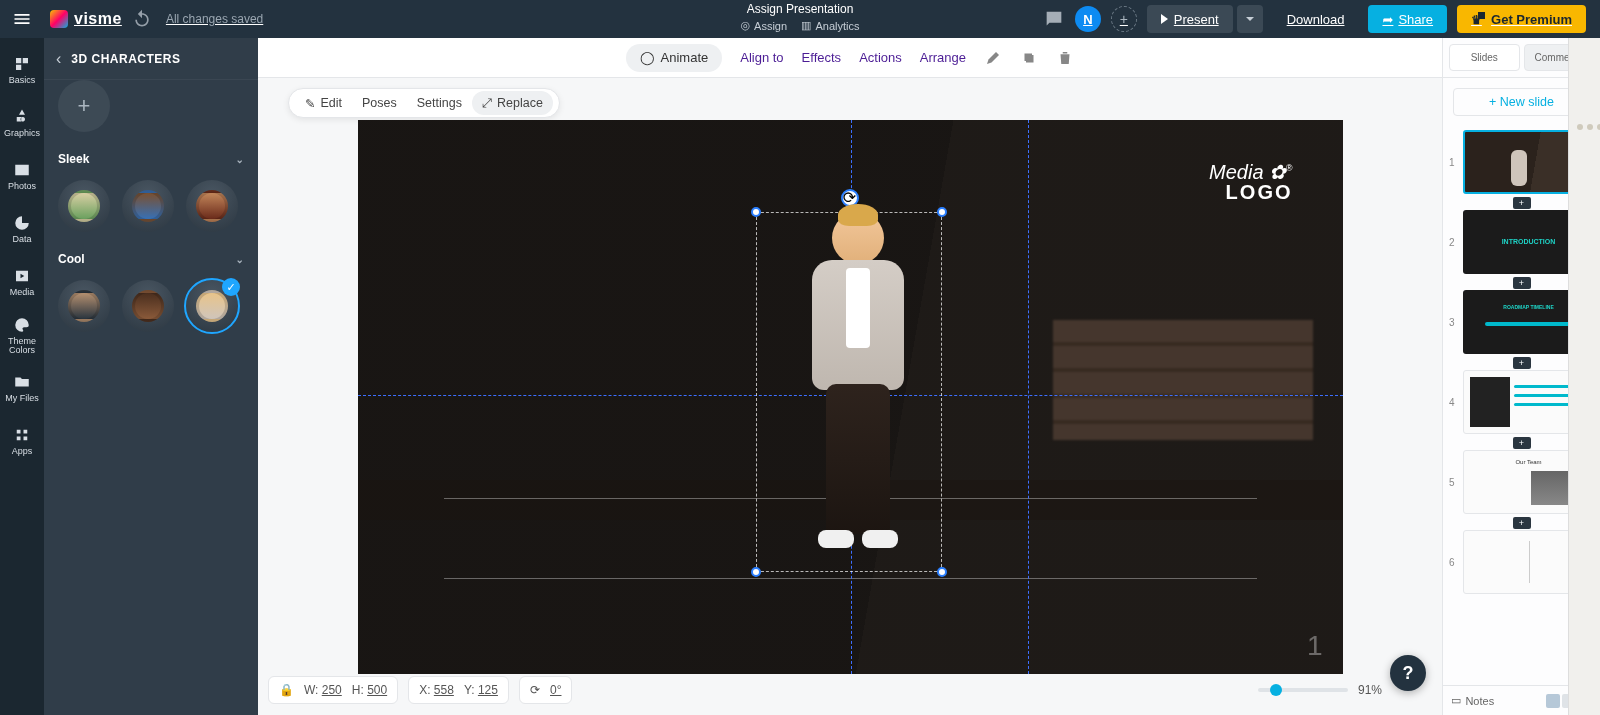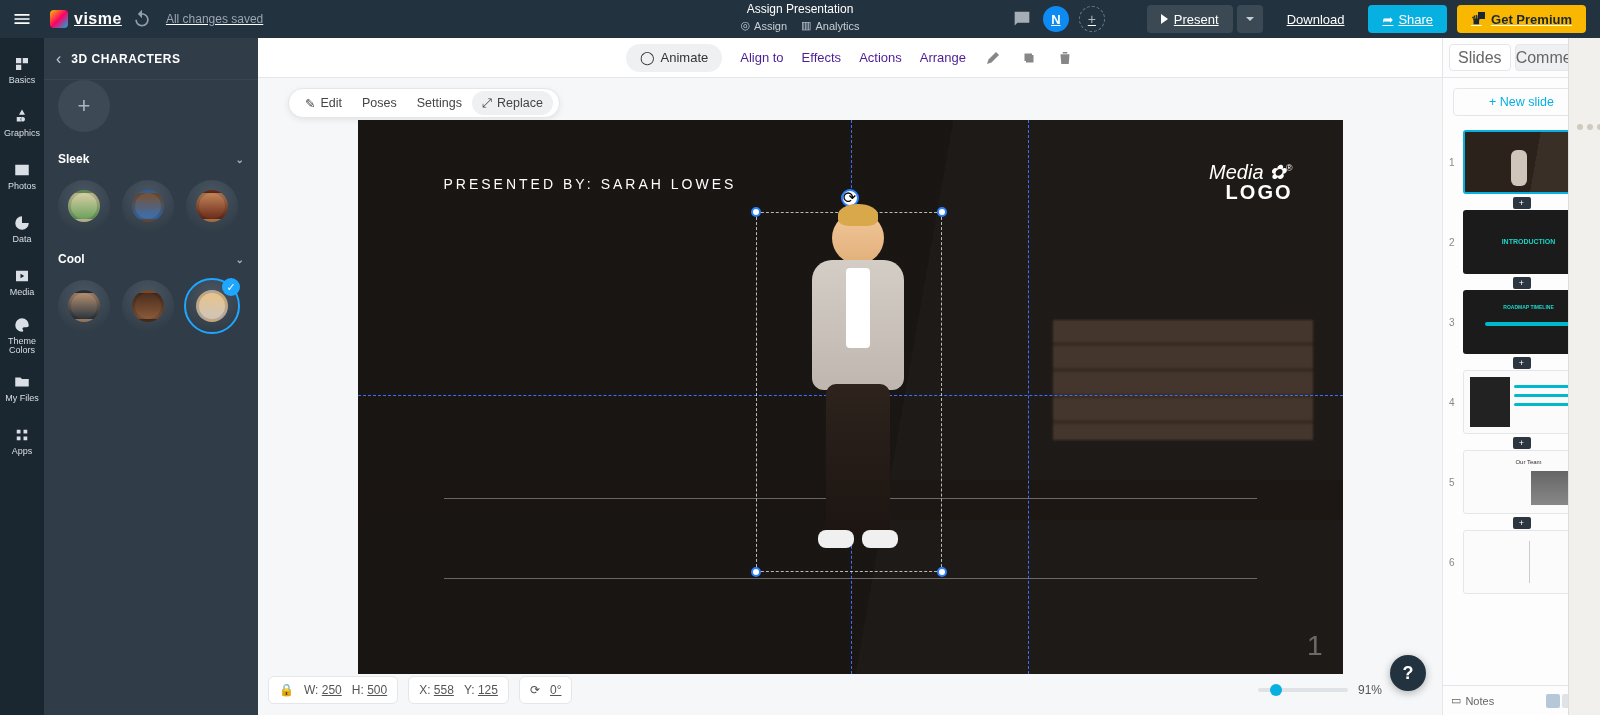--- a/index.html
+++ b/index.html
@@ -24,21 +24,21 @@
   .undo{width:20px;height:20px;margin-left:10px;opacity:.7;}
   .save-state{margin-left:14px;font-size:12px;color:var(--text-muted);}
   .doc-center{position:absolute;left:50%;transform:translateX(-50%);text-align:center;top:2px;}
   .doc-title{font-size:12px;color:#fff;}
   .doc-sub{display:flex;gap:14px;justify-content:center;margin-top:3px;}
   .doc-sub span{font-size:11px;color:#c6ced6;display:flex;align-items:center;gap:4px;}
   .top-right{margin-left:auto;display:flex;align-items:center;gap:10px;padding-right:14px;}
   .avatar-n{width:26px;height:26px;border-radius:50%;background:#0d8bf2;color:#fff;display:flex;align-items:center;justify-content:center;font-size:13px;font-weight:bold;}
   .add-user{width:26px;height:26px;border-radius:50%;border:1px dashed #6d7b87;display:flex;align-items:center;justify-content:center;color:#aab5bf;font-size:14px;}
   .btn{height:28px;display:flex;align-items:center;padding:0 14px;border-radius:4px;font-size:13px;cursor:pointer;}
-  .btn.dark{background:#3b4955;color:#fff;margin-left:32px;}
+  .btn.dark{background:#3b4955;color:#fff;}
   .btn.blue{background:var(--accent);color:#fff;}
   .btn.yellow{background:var(--yellow);color:#1b2730;font-weight:bold;}
   .btn.play::before{content:"";display:inline-block;border-left:7px solid #fff;border-top:5px solid transparent;border-bottom:5px solid transparent;margin-right:6px;}
   .btn-drop{width:26px;height:28px;background:#3b4955;border-radius:4px;display:flex;align-items:center;justify-content:center;margin-left:-6px;}
   .comment-ic{width:22px;height:22px;opacity:.8;}
   .crown{width:14px;height:14px;display:inline-block;margin-right:6px;background:conic-gradient(from 0deg,#1b2730 0 25%,transparent 0);position:relative;}
   .crown::before{content:"♛";color:#1b2730;font-size:12px;}
   
   .main{display:flex;height:calc(100% - 38px);}
   
@@ -98,21 +98,21 @@
   .statusbar{height:34px;position:absolute;bottom:8px;left:10px;right:0;display:flex;align-items:center;font-size:12px;color:#555;}
   .stat-box{background:#fff;border:1px solid var(--border);border-radius:6px;height:28px;display:flex;align-items:center;padding:0 10px;gap:10px;margin-right:10px;}
   .stat-box .v{text-decoration:underline;}
   .zoom{margin-left:auto;display:flex;align-items:center;gap:10px;margin-right:60px;}
   .slider{width:90px;height:4px;background:#dfe3e7;border-radius:3px;position:relative;}
   .slider .knob{width:12px;height:12px;border-radius:50%;background:#06b0e1;position:absolute;top:-4px;left:12px;}
   .help-fab{position:absolute;right:16px;bottom:24px;width:36px;height:36px;border-radius:50%;background:#23323f;color:#fff;display:flex;align-items:center;justify-content:center;font-size:18px;font-weight:bold;box-shadow:0 2px 8px rgba(0,0,0,.3);}
   
   .rightrail{width:158px;background:#fdfdfe;border-left:1px solid var(--border);display:flex;flex-direction:column;}
   .rr-tabs{display:flex;height:40px;padding:6px;gap:4px;border-bottom:1px solid var(--border);}
-  .rr-tab{flex:1;display:flex;align-items:center;justify-content:center;font-size:16px;border:1px solid var(--border);border-radius:4px;color:#666;cursor:pointer;}
+  .rr-tab{flex:1;display:flex;align-items:center;justify-content:center;font-size:10px;border:1px solid var(--border);border-radius:4px;color:#666;cursor:pointer;}
   .rr-tab.active{background:#fff;}
   .rr-tab.dim{background:#eef0f2;}
   .new-slide{margin:10px;height:28px;border:1px solid var(--border);border-radius:4px;display:flex;align-items:center;justify-content:center;font-size:12.5px;color:var(--accent);cursor:pointer;}
   .thumbs{flex:1;overflow:auto;padding:4px 6px;}
   .thumb-wrap{display:flex;align-items:center;gap:4px;margin-bottom:2px;}
   .thumb-n{width:10px;font-size:10px;color:#888;}
   .thumb{flex:1;height:64px;background:#1b1b1b;border:2px solid transparent;border-radius:3px;position:relative;overflow:hidden;}
   .thumb.sel{border-color:#06b0e1;}
   .thumb.light{background:#fbfbfb;border:1px solid #e4e6e9;}
   .thumb .t-title{position:absolute;left:0;right:0;top:26px;text-align:center;font-size:7px;color:#1ed3c6;font-weight:bold;}
@@ -304,21 +304,20 @@
       <div class="float-tb">
         <span class="it">✎ <span>Edit</span></span>
         <span class="it">Poses</span>
         <span class="it">Settings</span>
         <span class="it sel">⤢ <span>Replace</span></span>
       </div>
 
       <div class="slide">
         <div class="books"></div>
         <div class="table"></div>
-        <div class="presented"><span>PRESENTED BY: </span><span>SARAH LOWES</span></div>
         <div class="logo">
           <div class="l1"><span>Media</span> ✿<sup style="font-size:9px">®</sup></div>
           <div class="l2">LOGO</div>
         </div>
         <div class="hr1"></div>
         <div class="hr2"></div>
         <div class="page-n">1</div>
 
         <div class="guide-v" style="left:493px"></div>
         <div class="guide-v" style="left:670px"></div>

